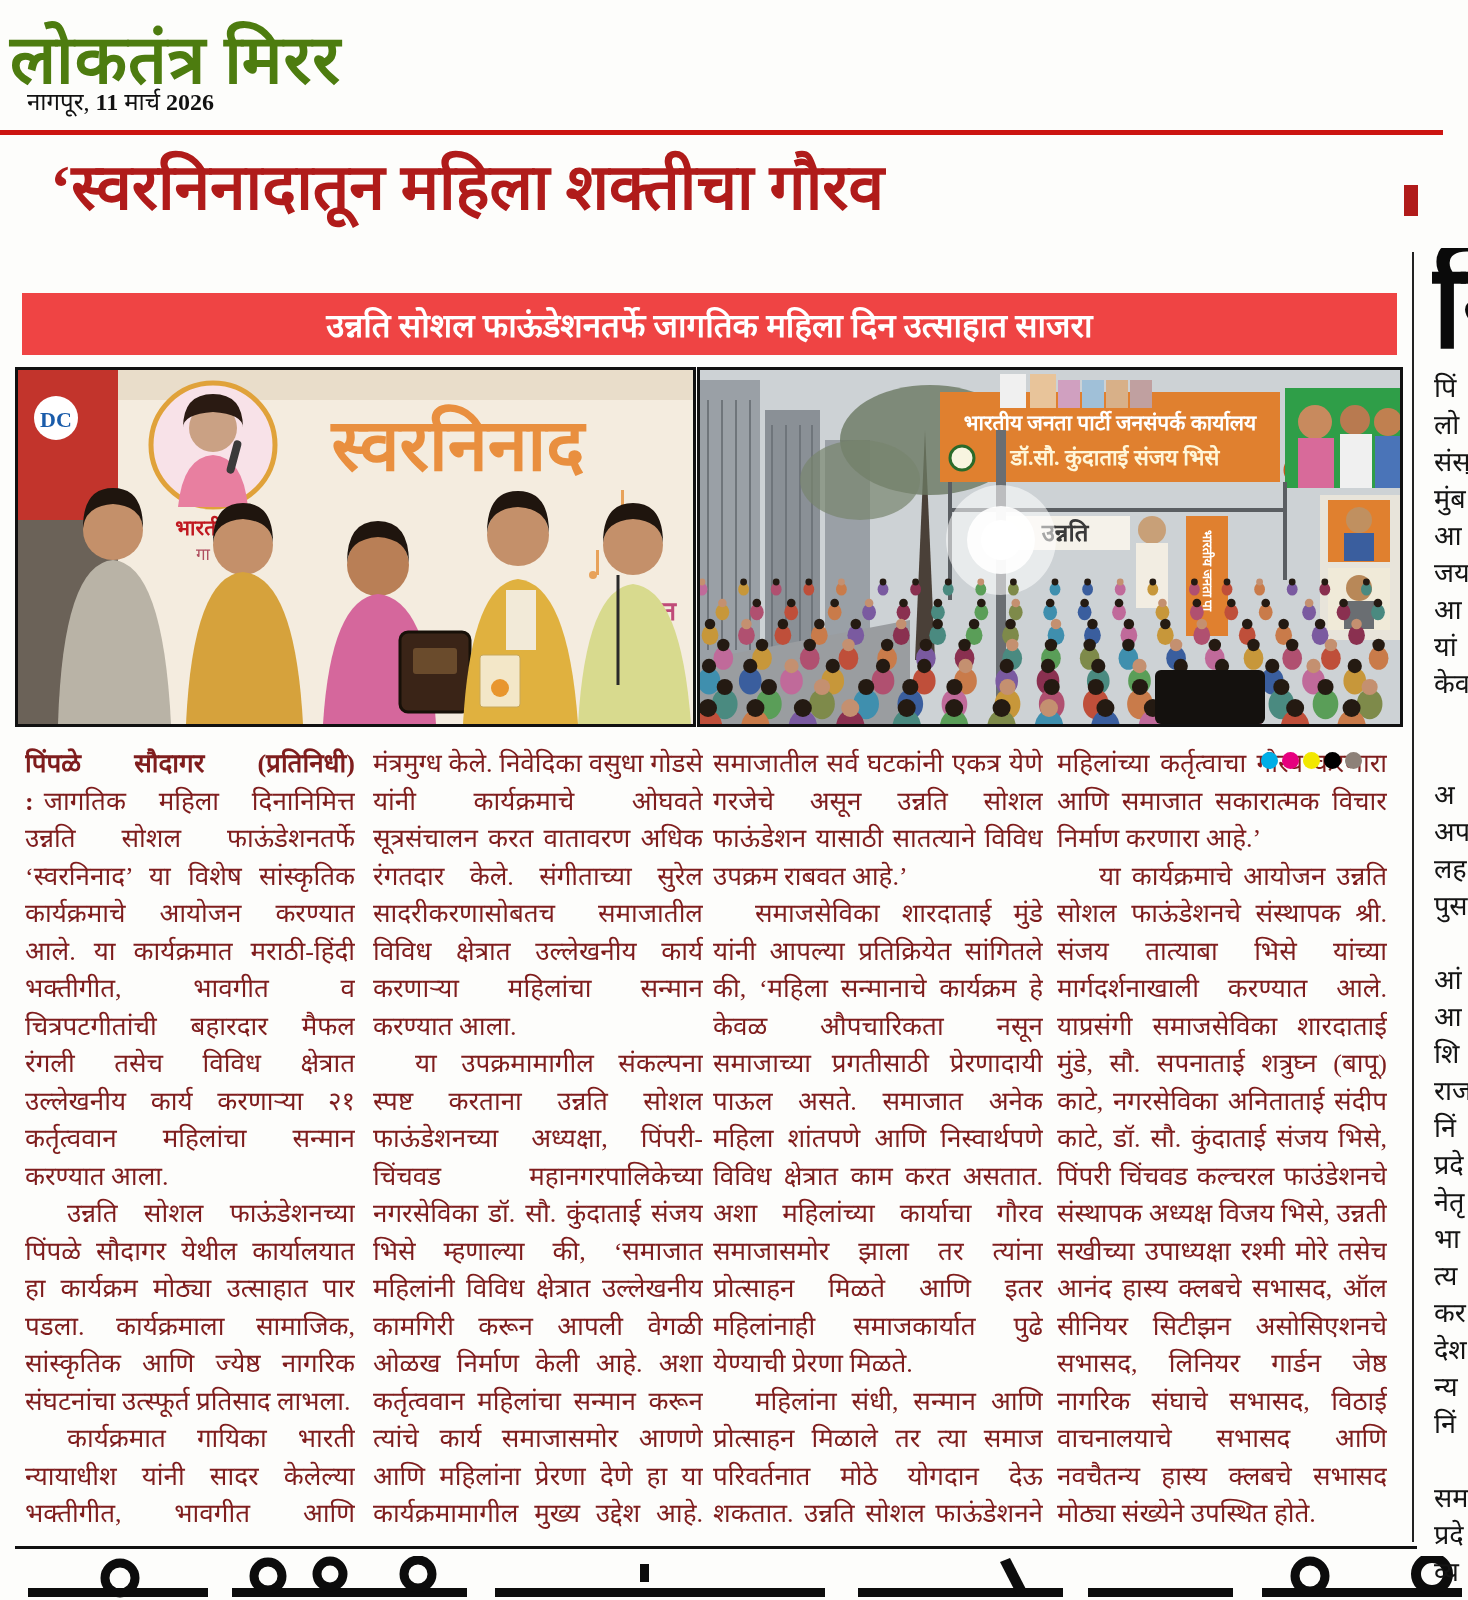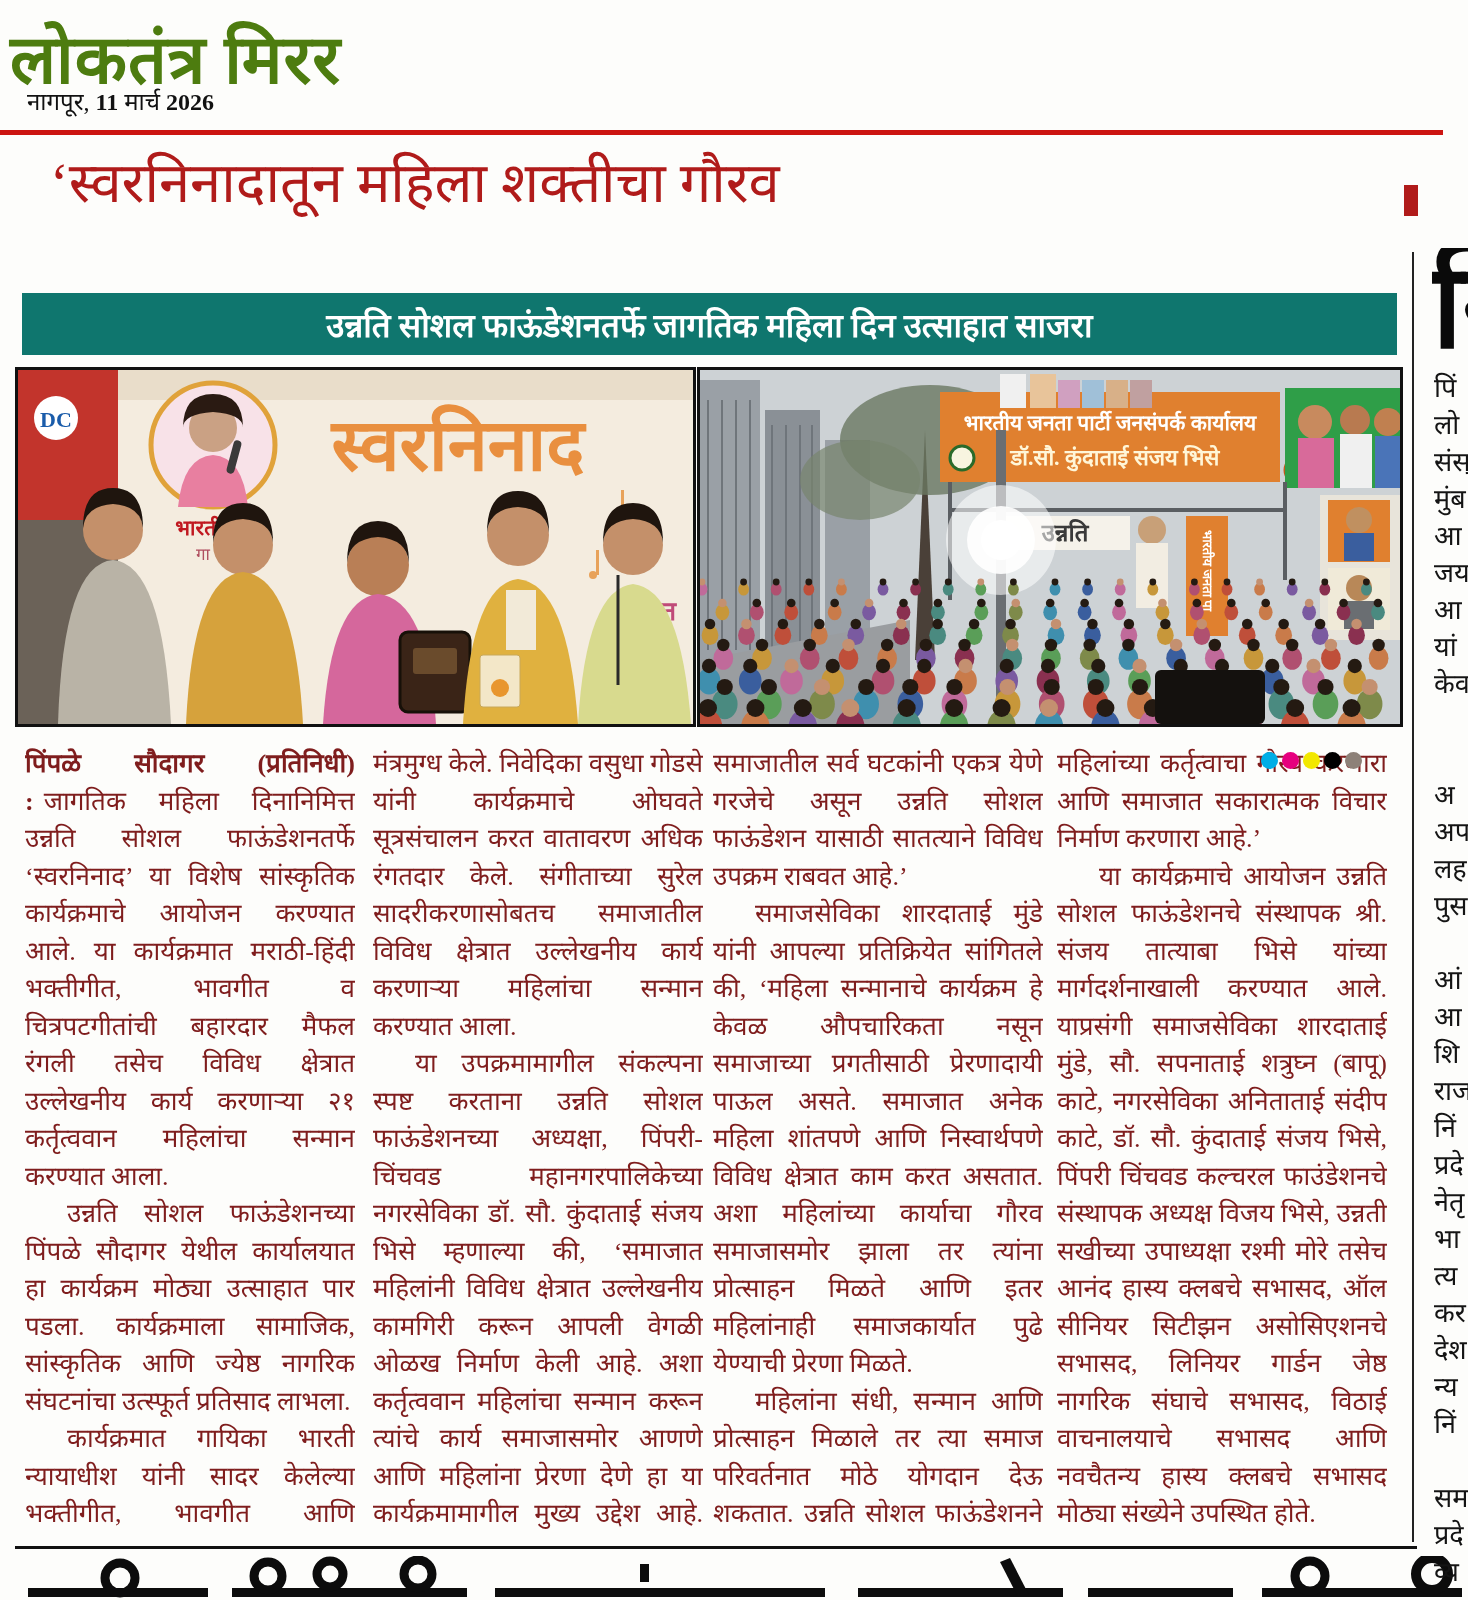--- a/index.html
+++ b/index.html
@@ -8,26 +8,26 @@
   .page{position:absolute;left:0;top:0;width:1468px;height:1600px;overflow:hidden;}
 
   
   .masthead-title{position:absolute;left:10px;top:10px;font-size:68px;font-weight:bold;
       color:#4d7c0f;letter-spacing:1px;}
   .dateline{position:absolute;left:27px;top:84px;font-size:24px;color:#111;}
   .dateline .b{font-weight:bold;}
   .red-rule{position:absolute;left:0px;top:130px;width:1443px;height:5px;background:#cc1511;}
 
   
-  .headline{position:absolute;left:50px;top:148px;width:1360px;font-size:56px;line-height:1.25;
-      font-weight:normal;color:#b01b1a;white-space:nowrap;}
+  .headline{position:absolute;left:50px;top:148px;width:1360px;font-size:64px;line-height:1.25;
+      font-weight:bold;color:#b01b1a;white-space:nowrap;}
   .red-frag{position:absolute;left:1404px;top:185px;width:14px;height:31px;background:#b01b1a;}
 
   
-  .subhead{position:absolute;left:22px;top:293px;width:1375px;height:62px;background:#0f766e;
+  .subhead{position:absolute;left:22px;top:293px;width:1375px;height:62px;background:#ef4444;
       display:flex;align-items:center;justify-content:center;}
   .subhead span{color:#ffffff;font-size:33px;font-weight:bold;}
 
   
   .photo{position:absolute;top:367px;height:354px;border:3px solid #111;background:#be185d;overflow:hidden;}
   .photo.left{left:15px;width:675px;}
   .photo.right{left:697px;width:700px;}
 
   
   .article{position:absolute;left:25px;top:745px;width:1365px;height:790px;overflow:hidden;}

